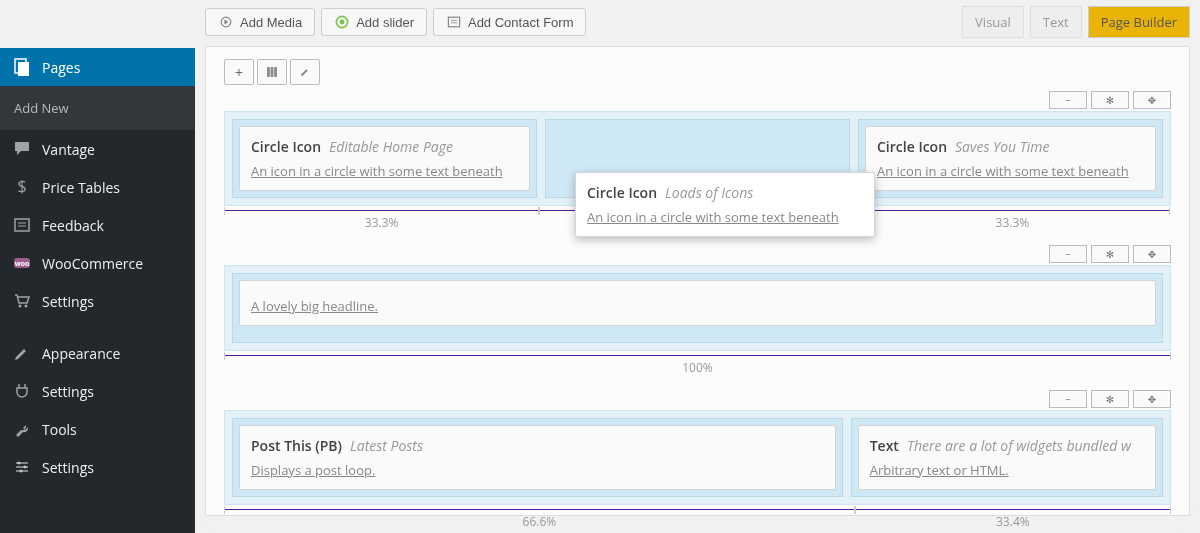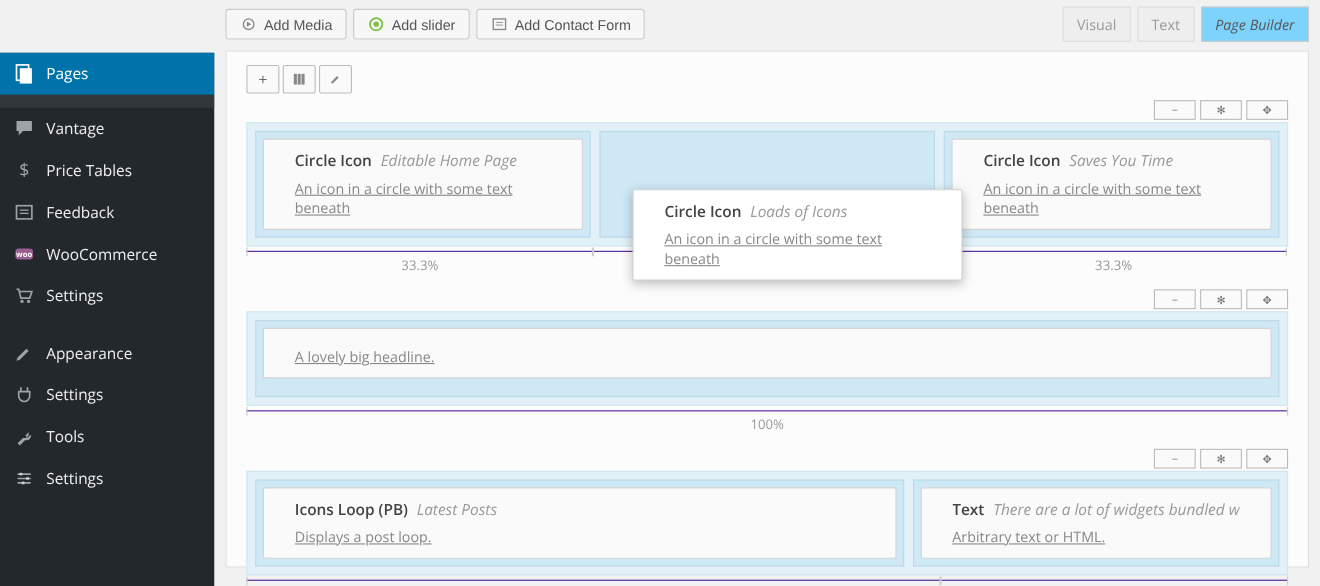--- a/index.html
+++ b/index.html
@@ -6,36 +6,36 @@
 body { font-family: "Open Sans", -apple-system, Helvetica, Arial, sans-serif; font-size: 13px; background: #f1f1f1; width: 1200px; height: 533px; overflow: hidden; position: relative; }
 .sidebar { position: absolute; left: 0; top: 0; width: 195px; height: 533px; background: #23282d; margin-top: 48px; }
 .side-item { display: flex; align-items: center; padding: 9px 12px; color: #eee; cursor: pointer; font-size: 14px; }
 .side-item.current { background: #0073aa; color: #fff; position: relative; }
 .side-item.current::after { content: ''; position: absolute; right: -8px; top: 50%; margin-top: -8px; border: 8px solid transparent; border-left-color: #0073aa; }
 .side-sub { background: #32373c; padding: 6px 0; }
 .side-sub-item { padding: 7px 14px; color: #b4b9be; font-size: 13px; cursor: pointer; }
 .side-sub-item.sel { color: #fff; font-weight: 600; }
 .side-ic { width: 20px; height: 20px; margin-right: 10px; display: flex; align-items: center; justify-content: center; color: rgba(240,245,250,.6); font-size: 16px; }
 .side-item.current .side-ic { color: #fff; }
-.main { position: absolute; left: 195px; top: 0; right: 0; height: 533px; padding: 6px 10px; background: #f1f1f1; }
+.main { position: absolute; left: 195px; top: 0; right: 0; height: 533px; padding: 6px 10px; background: #f1f1f1; border-radius: 27px; }
 .toolbar { display: flex; align-items: center; gap: 6px; margin-bottom: 8px; }
 .tbtn { background: #f7f7f7; border: 1px solid #ccc; border-radius: 3px; padding: 5px 12px; font-size: 13px; color: #555; cursor: pointer; display: flex; align-items: center; gap: 6px; }
 .tbtn-ic { width: 16px; height: 16px; display: inline-flex; align-items: center; justify-content: center; }
 .spacer { flex: 1; }
 .tab { padding: 6px 12px; font-size: 13px; color: #555; cursor: pointer; border: 1px solid transparent; }
 .tab.dis { color: #999; background: #eee; border: 1px solid #ddd; }
-.tab.active { background: #7dd3fc; border: 1px solid #ccc; font-style: italic; }
+.tab.active { background: #eab308; border: 1px solid #ccc; }
 .editor { border: 1px solid #dedede; background: #fcfcfc; padding: 12px 18px 18px; height: 470px; }
 .minitb { display: flex; gap: 3px; margin-bottom: 6px; }
 .minibtn { width: 30px; height: 26px; border: 1px solid #bbb; background: #fafafa; display: flex; align-items: center; justify-content: center; font-size: 14px; color: #666; cursor: pointer; border-radius: 2px; }
 .rowctrl { display: flex; justify-content: flex-end; gap: 4px; margin-bottom: 2px; }
 .ctlbtn { width: 38px; height: 18px; border: 1px solid #bbb; background: #fafafa; display: flex; align-items: center; justify-content: center; font-size: 10px; color: #777; cursor: pointer; }
 .prow { border: 1px solid #d0e5ef; background: #e2f0f8; padding: 7px; display: flex; gap: 8px; position: relative; }
 .cell { flex: 1; background: #cfe8f5; border: 1px solid #bcd9e8; padding: 6px; min-height: 70px; }
-.widget { background: #fafafa; border: 1px solid #d4d4d4; border-radius: 2px; padding: 10px 28px; cursor: move; }
+.widget { background: #fafafa; border: 1px solid #d4d4d4; border-radius: 2px; padding: 10px 11px; cursor: move; }
 .widget.float { position: absolute; box-shadow: 0 3px 10px rgba(0,0,0,0.25); background: #fff; z-index: 50; }
 .wtitle { font-size: 14px; font-weight: 600; color: #444; }
 .wsub { font-size: 14px; font-style: italic; color: #999; margin-left: 8px; }
 .wdesc { font-size: 13px; color: #888; margin-top: 6px; text-decoration: underline; }
 .ruler { display: flex; margin: 4px 0 14px; color: #999; font-size: 12px; }
 .rseg { text-align: center; border-top: 1px solid #4c1d95; position: relative; padding-top: 3px; }
 .rseg::before, .rseg::after { content: ''; position: absolute; top: -4px; width: 1px; height: 8px; background: #ccc; }
 .rseg::before { left: 0; } .rseg::after { right: 0; }
 svg { width: 100%; height: 100%; }
 </style>
@@ -46,20 +46,21 @@
   <div class="side-item current">
     <span class="side-ic">
         <svg viewBox="0 0 20 20">
           <rect x="3" y="2" width="11" height="14" fill="none" stroke="currentColor" stroke-width="1.5"></rect>
           <rect x="6" y="5" width="11" height="14" fill="currentColor"></rect>
         </svg>
       </span>
     <span>Pages</span>
   </div>
   <div class="side-sub">
+    <div class="side-sub-item">Add New</div>
   </div>
 
   <div class="side-item">
     <span class="side-ic">
         <svg viewBox="0 0 20 20">
           <path d="M3 3h14v9H9l-4 4v-4H3z" fill="currentColor"></path>
         </svg>
       </span>
     <span>Vantage</span>
   </div>
@@ -240,21 +241,21 @@
     </div>
 
     <div class="rowctrl">
       <div class="ctlbtn">−</div>
       <div class="ctlbtn">✻</div>
       <div class="ctlbtn">✥</div>
     </div>
     <div class="prow">
       <div class="cell" style="flex:2">
         <div class="widget">
-          <div><span class="wtitle">Icons Loop (PB)</span><span class="wsub">Latest Posts</span></div>
+          <div><span class="wtitle">Post This (PB)</span><span class="wsub">Latest Posts</span></div>
           <div class="wdesc">Displays a post loop.</div>
         </div>
       </div>
       <div class="cell" style="flex:1">
         <div class="widget">
           <div style="white-space:nowrap;overflow:hidden"><span class="wtitle">Text</span><span class="wsub">There are a lot of widgets bundled w</span></div>
           <div class="wdesc">Arbitrary text or HTML.</div>
         </div>
       </div>
     </div>

